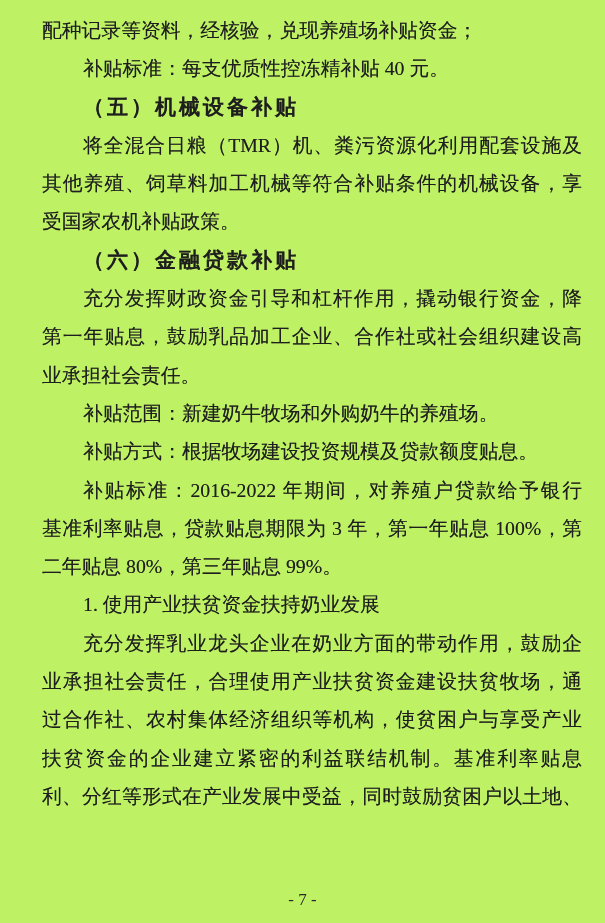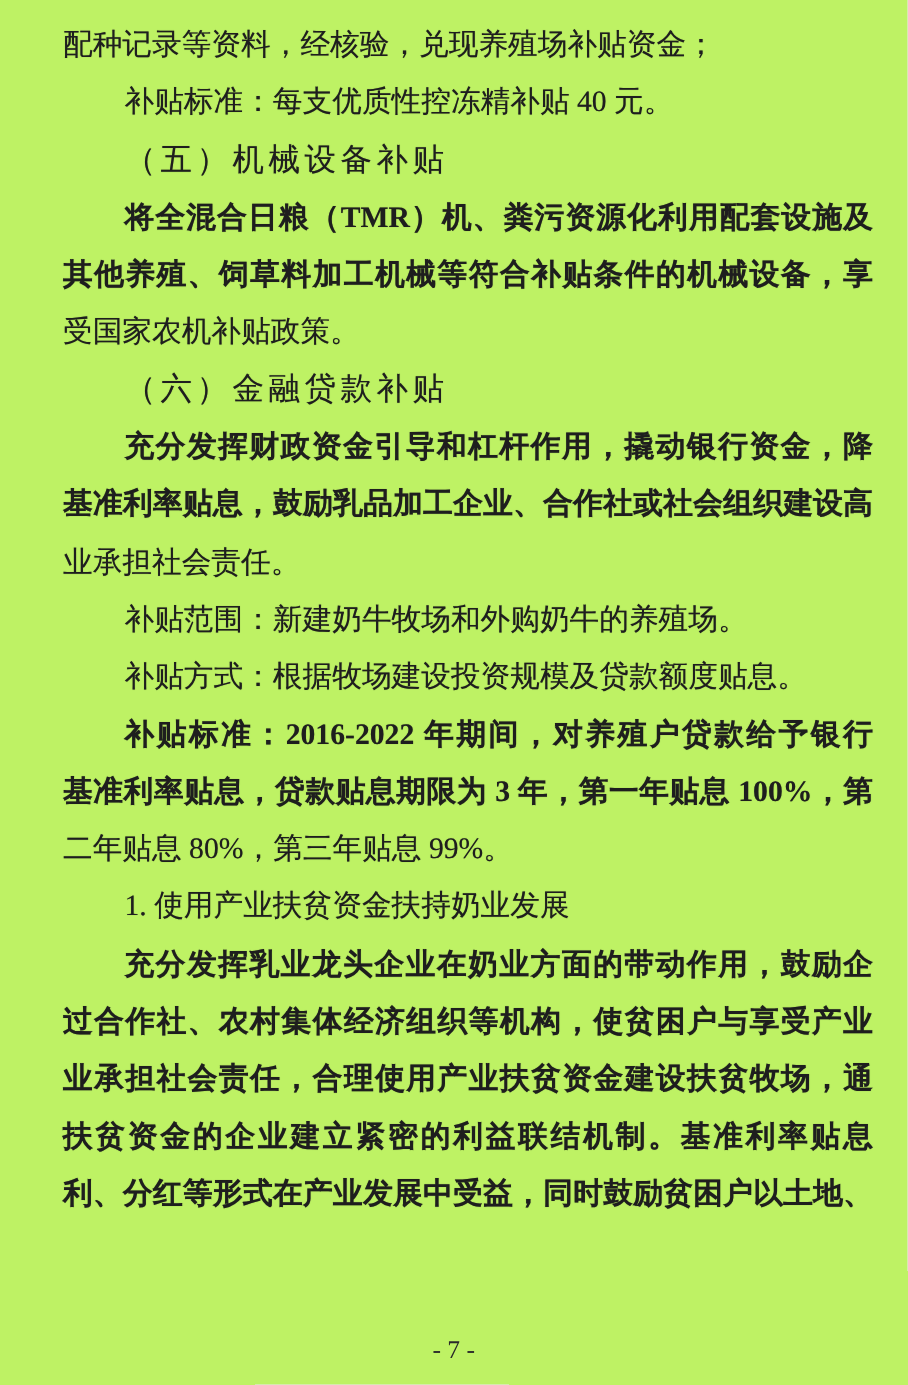--- a/index.html
+++ b/index.html
@@ -27,28 +27,27 @@
     line-height: 38.3px;
     font-size: 19.8px;
     white-space: nowrap;
     text-shadow: 0 0 0.5px rgba(30,30,30,0.55);
   }
   .line.justify {
     white-space: normal;
     text-align: justify;
     text-align-last: justify;
     text-justify: inter-character;
-    font-weight: bold;
   }
   .line.indent {
     padding-left: 41px;
   }
   .line.heading {
     font-family: "Liberation Sans", "DejaVu Sans", sans-serif;
-    font-weight: normal;
+    font-weight: bold;
     font-size: 21px;
     letter-spacing: 3px;
   }
   .footer {
     position: absolute;
     left: 0;
     right: 0;
     top: 886px;
     height: 28px;
     line-height: 28px;
@@ -63,28 +62,28 @@
 <div class="page">
   <div class="content">
     <div class="line">配种记录等资料，经核验，兑现养殖场补贴资金；</div>
     <div class="line indent">补贴标准：每支优质性控冻精补贴 40 元。</div>
     <div class="line indent heading">（五）机械设备补贴</div>
     <div class="line indent justify">将全混合日粮（TMR）机、粪污资源化利用配套设施及</div>
     <div class="line justify">其他养殖、饲草料加工机械等符合补贴条件的机械设备，享</div>
     <div class="line">受国家农机补贴政策。</div>
     <div class="line indent heading">（六）金融贷款补贴</div>
     <div class="line indent justify">充分发挥财政资金引导和杠杆作用，撬动银行资金，降</div>
-    <div class="line justify">基准利率贴息，鼓励乳品加工企业、合作社或社会组织建设高</div>
+    <div class="line justify">第一年贴息，鼓励乳品加工企业、合作社或社会组织建设高</div>
     <div class="line">业承担社会责任。</div>
     <div class="line indent">补贴范围：新建奶牛牧场和外购奶牛的养殖场。</div>
     <div class="line indent">补贴方式：根据牧场建设投资规模及贷款额度贴息。</div>
     <div class="line indent justify">补贴标准：2016-2022 年期间，对养殖户贷款给予银行</div>
     <div class="line justify">基准利率贴息，贷款贴息期限为 3 年，第一年贴息 100%，第</div>
     <div class="line">二年贴息 80%，第三年贴息 99%。</div>
     <div class="line indent">1. 使用产业扶贫资金扶持奶业发展</div>
     <div class="line indent justify">充分发挥乳业龙头企业在奶业方面的带动作用，鼓励企</div>
+    <div class="line justify">业承担社会责任，合理使用产业扶贫资金建设扶贫牧场，通</div>
     <div class="line justify">过合作社、农村集体经济组织等机构，使贫困户与享受产业</div>
-    <div class="line justify">业承担社会责任，合理使用产业扶贫资金建设扶贫牧场，通</div>
     <div class="line justify">扶贫资金的企业建立紧密的利益联结机制。基准利率贴息</div>
     <div class="line justify">利、分红等形式在产业发展中受益，同时鼓励贫困户以土地、</div>
   </div>
   <div class="footer">- 7 -</div>
 </div>
 
 </body></html>

